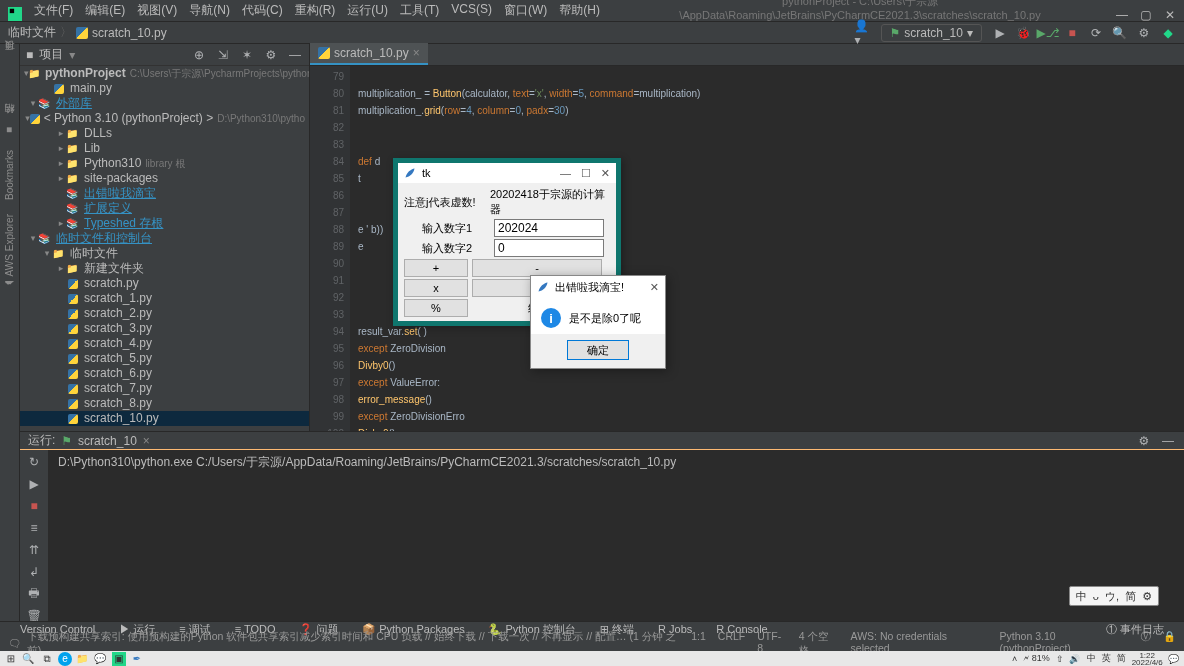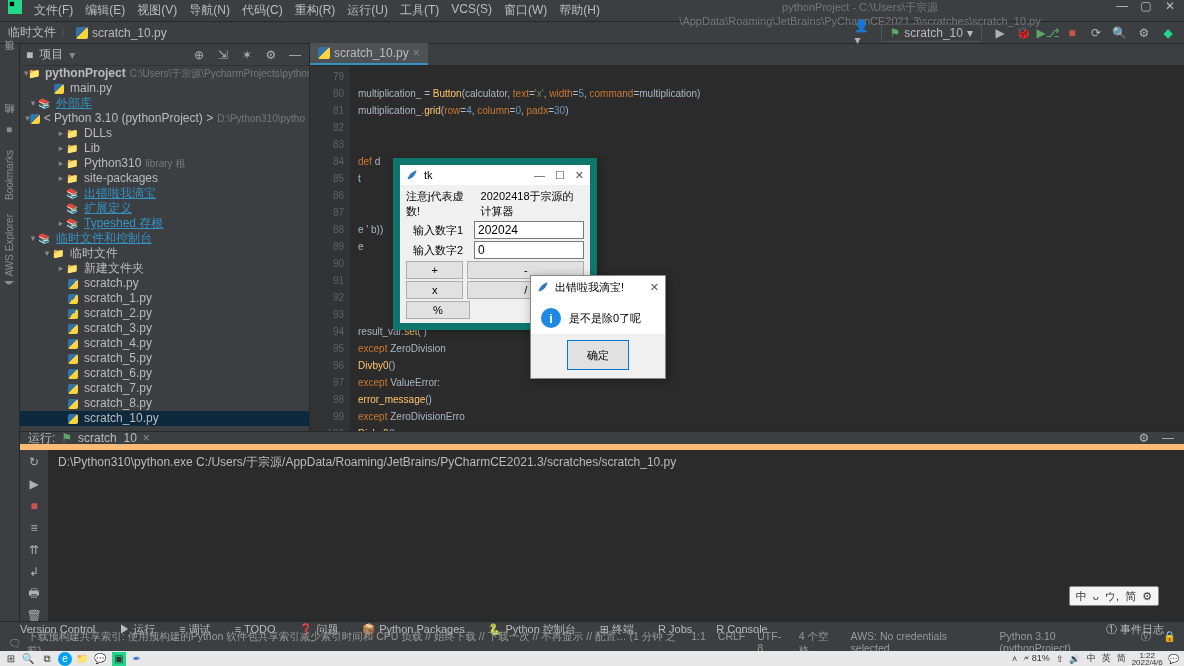--- a/index.html
+++ b/index.html
@@ -1,19 +1,19 @@
 <!DOCTYPE html>
 <html><head>
 <meta charset="utf-8">
 <style>
 * { margin: 0; padding: 0; box-sizing: border-box; font-family: "Microsoft YaHei", "Segoe UI", sans-serif; }
 body { width: 1184px; height: 666px; background: #2b2b2b; color: #bbbbbb; font-size: 12px; overflow: hidden; position: relative; }
 
 
-.titlebar { height: 22px; background: #3c3f41; display: flex; align-items: flex-start; padding: 0 8px; border-bottom: 1px solid #282828; }
+.titlebar { height: 22px; background: #3c3f41; display: flex; align-items: flex-end; padding: 0 8px; border-bottom: 1px solid #282828; }
 .window-icon { width: 14px; height: 14px; margin-right: 8px; }
 .titlebar .menus { display: flex; gap: 4px; }
 .titlebar .menus span { padding: 2px 4px; color: #bbbbbb; cursor: pointer; }
 .titlebar .path { flex: 1; text-align: center; color: #777; font-size: 11px; }
 .titlebar .winbtns { display: flex; gap: 12px; margin-left: auto; }
 .winbtn { width: 12px; height: 12px; color: #bbbbbb; cursor: pointer; display:flex; align-items:center; justify-content:center; }
 
 
 .breadbar { height: 22px; background: #3c3f41; display: flex; align-items: center; padding: 0 8px; border-bottom: 1px solid #282828; justify-content: space-between;}
 .breadcrumb { display: flex; align-items: center; gap: 4px; }
@@ -49,21 +49,21 @@
 .editor-tabs { height:22px; display:flex; background:#3c3f41; align-items:flex-end; border-bottom:1px solid #282828;}
 .editor-tab { display:flex; align-items:center; gap:4px; padding:2px 8px; background:#4e5254; border-bottom:2px solid #3592c4; color:#bbbbbb; height:22px;}
 .editor-tab .close { color:#888; cursor:pointer;}
 .editor-body { flex:1; display:flex; overflow:hidden; font-family:"JetBrains Mono","Consolas",monospace; font-size:10px;}
 .gutter { width:40px; background:#313335; color:#606366; text-align:right; padding:2px 6px 2px 2px; line-height:17px;}
 .codelines { flex:1; padding:2px 8px; line-height:17px; color:#a9b7c6; position:relative;}
 .kw { color:#cc7832;} .str { color:#6a8759;} .num { color:#6897bb;} .fn { color:#ffc66d;}
 
 
 .run-panel { position:absolute; left:20px; right:0; bottom:45px; height:190px; background:#2b2b2b; border-top:1px solid #282828; display:flex; flex-direction:column;}
-.run-header { height:18px; background:#3c3f41; display:flex; align-items:center; padding:0 8px; gap:6px; border-bottom:6px solid #fdba74;}
+.run-header { height:18px; background:#3c3f41; display:flex; align-items:center; padding:0 8px; gap:6px; border-bottom:1px solid #fdba74;}
 .run-body { flex:1; display:flex;}
 .run-toolbar { width:28px; background:#3c3f41; display:flex; flex-direction:column; align-items:center; gap:6px; padding-top:4px;}
 .run-toolbar div{ width:16px; height:16px; display:flex; align-items:center; justify-content:center; color:#afb1b3; cursor:pointer;}
 .run-console { flex:1; padding:4px 10px; font-family:"Consolas",monospace; font-size:12px; color:#bbbbbb;}
 
 
 .bottom-tabs { position:absolute; left:0; right:0; bottom:30px; height:15px; background:#3c3f41; display:flex; align-items:center; gap:24px; padding:0 20px; color:#bbbbbb; font-size:11px; border-top:1px solid #282828;}
 .bottom-tabs span{ cursor:pointer; display:flex; align-items:center; gap:4px;}
 .bottom-tabs .right{margin-left:auto; display:flex; gap:10px;}
 
@@ -74,41 +74,41 @@
 
 .taskbar { position:absolute; left:0; right:0; bottom:0; height:15px; background:#e8e8e8; display:flex; align-items:center; padding:0 4px; gap:4px; font-size:9px; color:#333;}
 .taskbar .tbicon{width:14px;height:14px;display:flex;align-items:center;justify-content:center;font-size:10px;}
 .taskbar .tray{margin-left:auto; display:flex; align-items:center; gap:6px;}
 .taskbar .clock{display:flex;flex-direction:column;align-items:center;line-height:7px;font-size:8px; color:#333;}
 
 
 .ime-bar { position:absolute; right:25px; bottom:60px; height:20px; background:#f4f4f4; border:1px solid #888; display:flex; align-items:center; gap:6px; padding:0 6px; font-size:11px; color:#333; border-radius:2px;}
 
 
-.tkwin { position:absolute; left:393px; top:158px; width:204px; background:#f0f0f0; border:7px solid #0f766e; box-shadow: 2px 2px 8px rgba(0,0,0,.3); font-size:11px; color:#000;}
+.tkwin { position:absolute; left:393px; top:158px; width:228px; background:#f0f0f0; border:5px solid #0f766e; box-shadow: 2px 2px 8px rgba(0,0,0,.3); font-size:11px; color:#000;}
 .tkwin .titlebar2{ height:20px; display:flex; align-items:center; padding:0 6px; gap:6px; background:#fff;}
 .tkwin .titlebar2 .btns{margin-left:auto;display:flex;gap:10px;color:#555;}
 .tkwin .titlebar2 .btns span{cursor:pointer;}
 .tkwin .body { padding:4px 6px;}
 .tkwin .row{display:flex;align-items:center;margin-bottom:2px;gap:4px;}
 .tkwin .lab{width:86px; text-align:left;}
 .tkwin input{width:110px; border:1px solid #7a7a7a; padding:1px 3px; font-size:12px;}
 .tkwin .btnrow{display:flex;gap:4px;margin-top:2px;}
 .tkwin button.calc{width:64px;height:18px;background:#e1e1e1;border:1px solid #adadad;font-size:11px;cursor:pointer;}
 .tkwin button.calc.wide{width:130px;}
 .feather-ico { width:12px; height:12px; fill:#3478c0;}
 
 
 .msgbox { position:absolute; left:530px; top:275px; width:136px; background:#fff; border:1px solid #888; box-shadow: 2px 2px 10px rgba(0,0,0,.35); font-size:11px; color:#000;}
 .msgbox .titlebar3{height:22px;display:flex;align-items:center;padding:0 6px;gap:6px;}
 .msgbox .titlebar3 .xbtn{margin-left:auto;cursor:pointer;color:#555;}
 .msgbox .msgbody{display:flex;align-items:center;gap:8px;padding:10px 10px 6px 10px;}
 .msgbox .info-ico{width:20px;height:20px;border-radius:50%;background:#1e88e5;color:#fff;display:flex;align-items:center;justify-content:center;font-weight:bold;font-size:13px;}
 .msgbox .btnarea{padding:6px 8px 8px 8px;text-align:center; background:#f0f0f0;}
-.msgbox button{width:62px;height:30px;background:#e1e1e1;border:1px solid #0078d7;font-size:11px;cursor:pointer;}
+.msgbox button{width:62px;height:20px;background:#e1e1e1;border:1px solid #0078d7;font-size:11px;cursor:pointer;}
 
 .right-icons-bar {display:flex; gap:8px;}
 </style>
 </head>
 <body>
 
 <div class="titlebar">
   <svg class="window-icon" viewBox="0 0 16 16">
       <rect width="16" height="16" fill="#21d789"></rect>
       <rect x="2" y="2" width="5" height="5" fill="#000"></rect>

